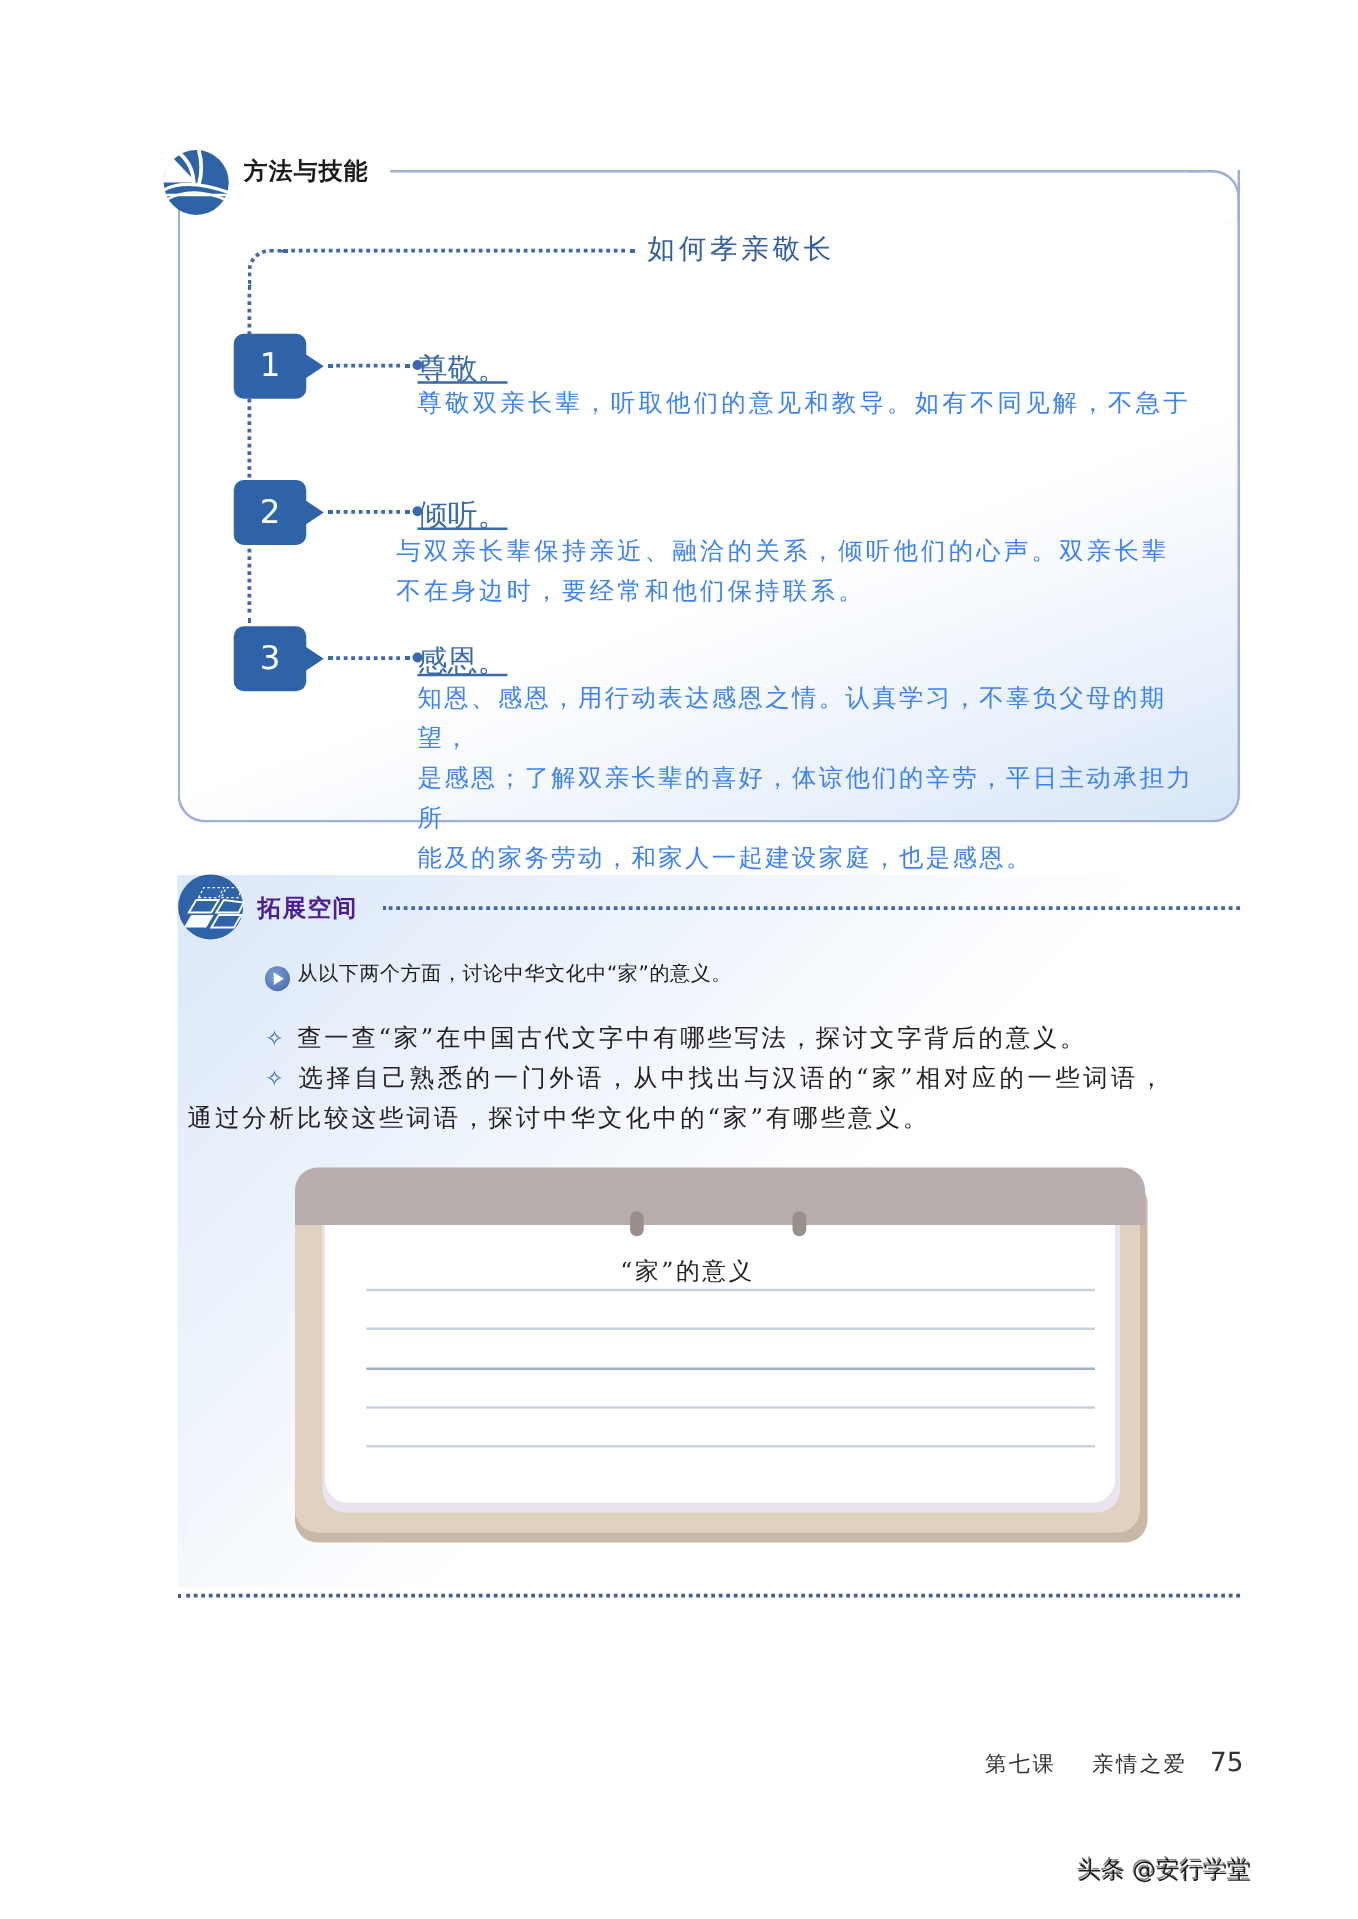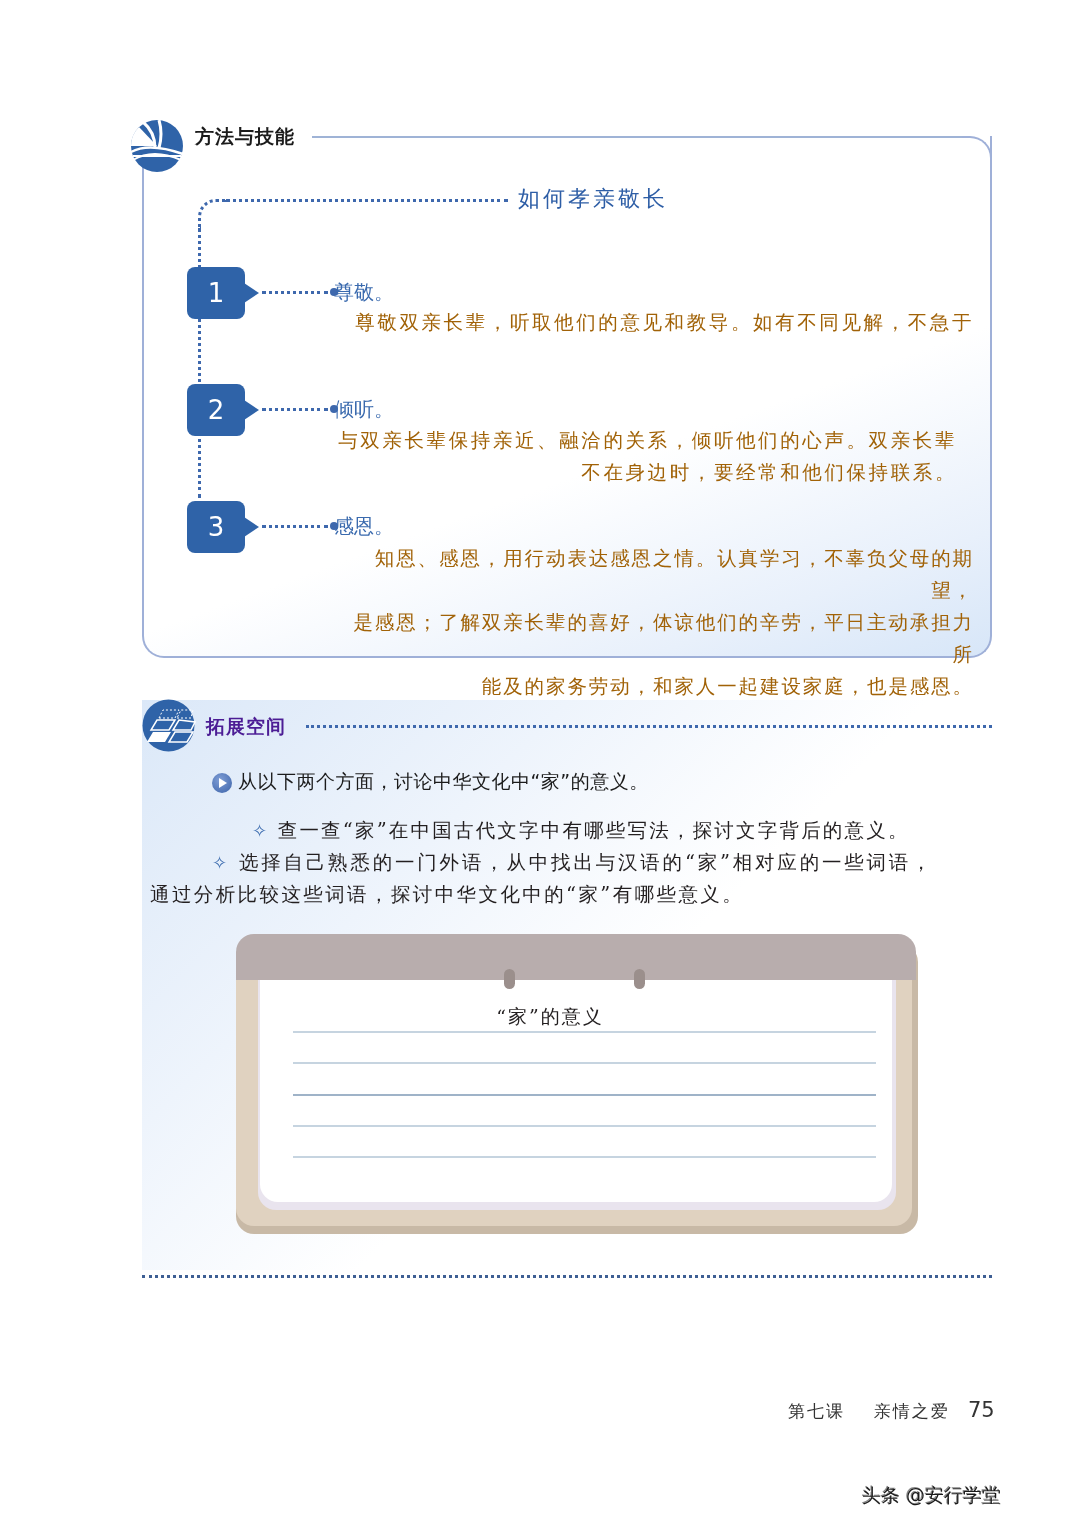--- a/index.html
+++ b/index.html
@@ -27,34 +27,34 @@
   .num-badge {
     width: 58px; height: 52px; background: #2f63a8; border-radius: 8px;
     color: #fff; font-family: "DejaVu Sans", "Liberation Sans", sans-serif; font-size: 26px;
     display: flex; align-items: center; justify-content: center;
   }
   .num-badge::after {
     content: ""; position: absolute; right: -14px; top: 16px;
     border-left: 15px solid #2f63a8; border-top: 10px solid transparent; border-bottom: 10px solid transparent;
   }
   .conn-dot { width: 8px; height: 8px; border-radius: 50%; background: #3e68ad; }
-  .point-title { font-size: 20px; color: #3a6aae; }
-  .point-body { font-size: 19.5px; line-height: 32px; color: #a16207; letter-spacing: 2.6px; width: 640px; text-align: right; }
+  .point-title { font-size: 24px; color: #3a6aae; text-decoration: underline; }
+  .point-body { font-size: 19.5px; line-height: 32px; color: #3b82f6; letter-spacing: 2.6px; width: 640px; }
 
   
   .s2-bg {
     left: 142px; top: 700px; width: 860px; height: 570px;
     background: linear-gradient(135deg, #dbe8f8 0%, #eef4fc 30%, #ffffff 55%, #ffffff 100%);
   }
   .s2-icon { left: 141px; top: 698px; width: 55px; height: 55px; }
   .s2-title { left: 206px; top: 714px; font-family: "DejaVu Sans", "Liberation Sans", sans-serif; font-weight: bold; font-size: 19px; color: #4c1d95; letter-spacing: 1px; }
   .s2-headline { left: 306px; top: 725px; width: 686px; }
   .task-icon { left: 212px; top: 773px; width: 20px; height: 20px; border-radius: 50%; background: radial-gradient(circle at 40% 35%, #7f9ed6, #3b62a8); }
   .task-icon::after { content: ""; position: absolute; left: 7px; top: 5px; border-left: 8px solid #fff; border-top: 5px solid transparent; border-bottom: 5px solid transparent; }
-  .task-text { left: 238px; top: 769px; font-family: "DejaVu Sans", "Liberation Sans", sans-serif; font-size: 19px; color: #1b1b1b; letter-spacing: 0.5px; }
+  .task-text { left: 238px; top: 769px; font-family: "DejaVu Sans", "Liberation Sans", sans-serif; font-size: 16px; color: #1b1b1b; letter-spacing: 0.5px; }
   .bullet { color: #3a6aae; font-size: 18px; }
   .p-line { font-size: 19.5px; color: #231f20; letter-spacing: 2.2px; white-space: nowrap; }
 
   
   .nb-shadow { left: 236px; top: 944px; width: 682px; height: 290px; background: #c8b9a6; border-radius: 18px; }
   .nb-frame { left: 236px; top: 944px; width: 676px; height: 282px; background: #e0d2c0; border-radius: 18px; }
   .nb-top { left: 236px; top: 934px; width: 680px; height: 46px; background: #b8adad; border-radius: 18px 18px 0 0; }
   .nb-page-shadow { left: 258px; top: 980px; width: 638px; height: 230px; background: #e9e4ee; border-radius: 0 0 18px 18px; }
   .nb-page { left: 260px; top: 980px; width: 632px; height: 222px; background: #ffffff; border-radius: 0 0 18px 18px; }
   .nb-ring { width: 11px; height: 20px; background: #9b8f8c; border-radius: 6px; }
@@ -128,21 +128,21 @@
   <polygon points="32,32 50,32 54,24 38,22" fill="none" stroke="#fff" stroke-width="1.5"></polygon>
   <polygon points="18,20 34,20 38,12 22,12" fill="none" stroke="#fff" stroke-width="1" stroke-dasharray="2,2"></polygon>
   <polygon points="36,20 50,20 52,12 40,12" fill="none" stroke="#fff" stroke-width="1" stroke-dasharray="2,2"></polygon>
 </svg>
 <div class="abs s2-title">拓展空间</div>
 <div class="abs dot-h s2-headline" style="border-top-color:#3e68ad;"></div>
 
 <div class="abs task-icon"></div>
 <div class="abs task-text">从以下两个方面，讨论中华文化中“家”的意义。</div>
 
-<div class="abs p-line" style="left:212px; top:817px;margin-left:40px;">
+<div class="abs p-line" style="left:212px; top:817px;">
   <span class="bullet">✧</span>
   <span>查一查“家”在中国古代文字中有哪些写法，探讨文字背后的意义。</span>
 </div>
 <div class="abs p-line" style="left:212px; top:849px; letter-spacing:2.8px;">
   <span class="bullet">✧</span>
   <span>选择自己熟悉的一门外语，从中找出与汉语的“家”相对应的一些词语，</span>
 </div>
 <div class="abs p-line" style="left:150px; top:881px; letter-spacing:2.4px;">通过分析比较这些词语，探讨中华文化中的“家”有哪些意义。</div>
 
 <div class="abs nb-shadow"></div>

